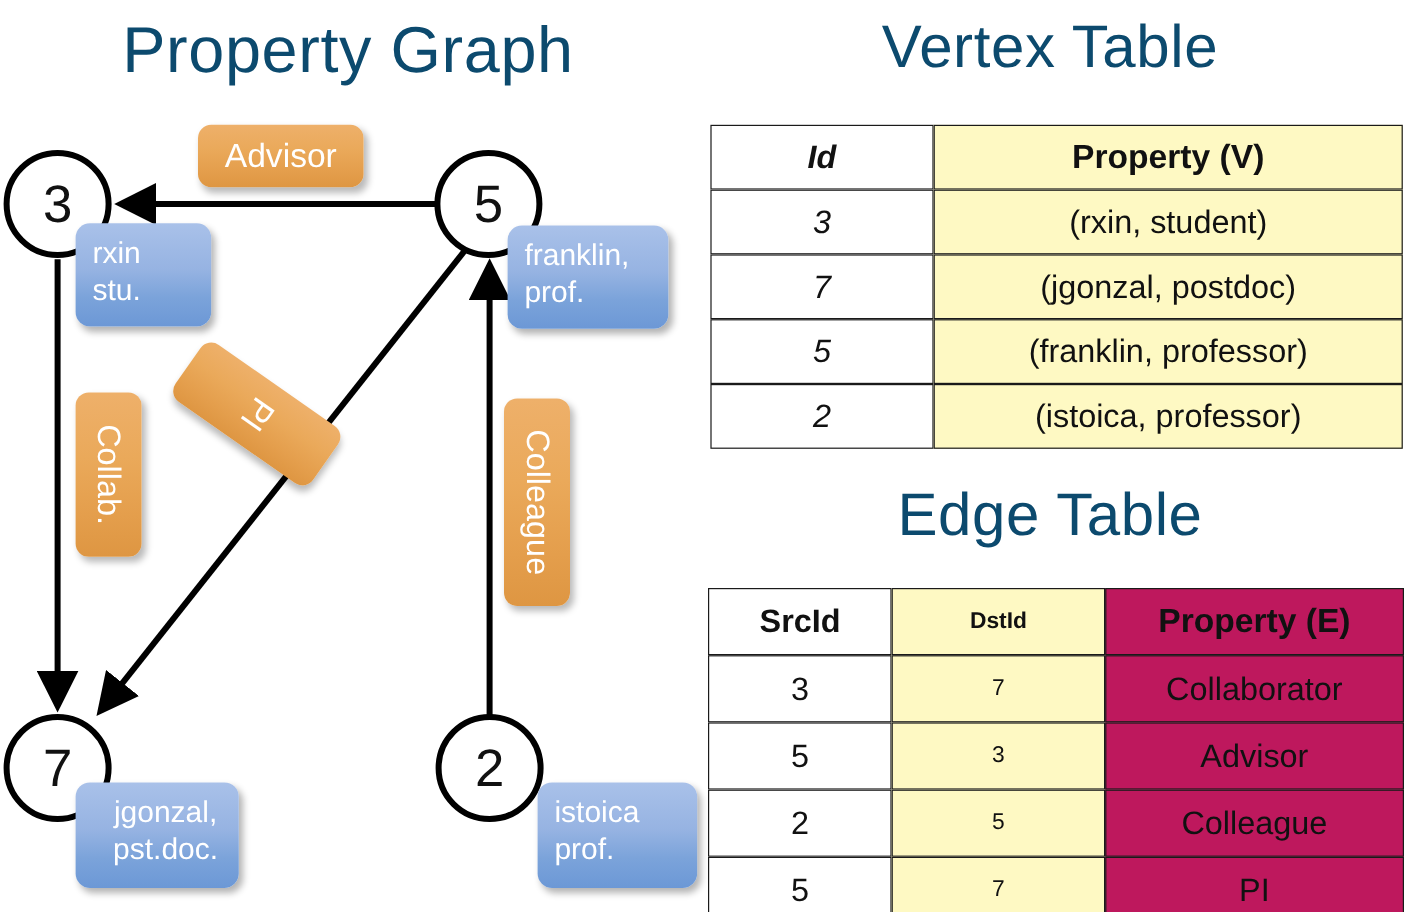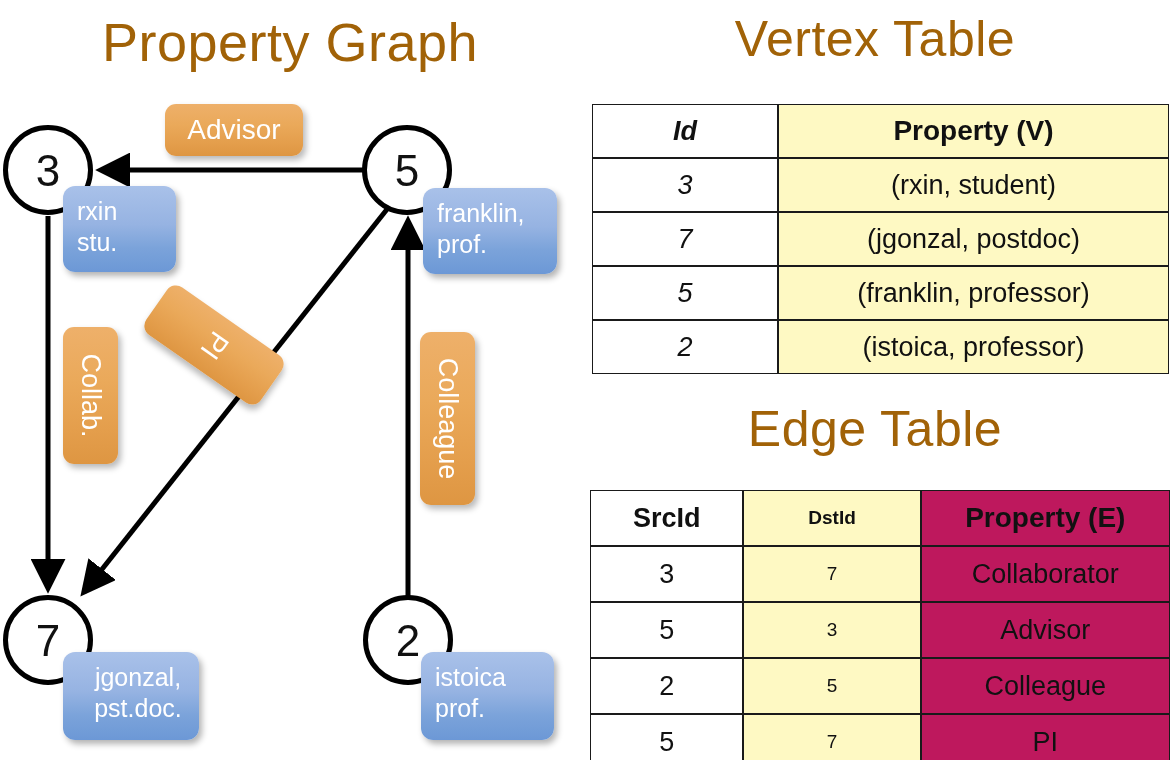--- a/index.html
+++ b/index.html
@@ -14,21 +14,21 @@
     overflow: hidden;
     font-family: "Liberation Sans", sans-serif;
     -webkit-font-smoothing: antialiased;
   }
 
   
   .title {
     position: absolute;
     font-family: "Liberation Sans", sans-serif;
     font-weight: 300;
-    color: #a16207;
+    color: #0c4a6e;
     white-space: nowrap;
     letter-spacing: 0.5px;
   }
   #title-property-graph {
     left: 0; top: 12px; width: 580px;
     text-align: center;
     font-size: 54px;
     line-height: 60px;
   }
   #title-vertex-table {
@@ -85,21 +85,21 @@
     font-size: 25px;
     line-height: 31px;
     padding: 10px 0 0 14px;
     box-sizing: border-box;
     font-family: "Liberation Sans", sans-serif;
     font-weight: 300;
   }
   #box-rxin    { left: 63px;  top: 186px; width: 113px; height: 86px; }
   #box-franklin{ left: 423px; top: 188px; width: 134px; height: 86px; }
   #box-jgonzal { left: 63px;  top: 652px; width: 136px; height: 88px; text-align: center; }
-  #box-istoica { left: 421px; top: 652px; width: 133px; height: 88px; }
+  #box-istoica { left: 448px; top: 652px; width: 133px; height: 88px; }
 
   .prop-box .line { display: block; }
 
   
   .edge-label {
     position: absolute;
     border-radius: 11px;
     background: linear-gradient(to bottom, #eeb06a 0%, #eaa95a 40%, #e49e4c 75%, #de9642 100%);
     box-shadow: 3px 4px 6px rgba(0,0,0,0.28);
     color: #ffffff;

